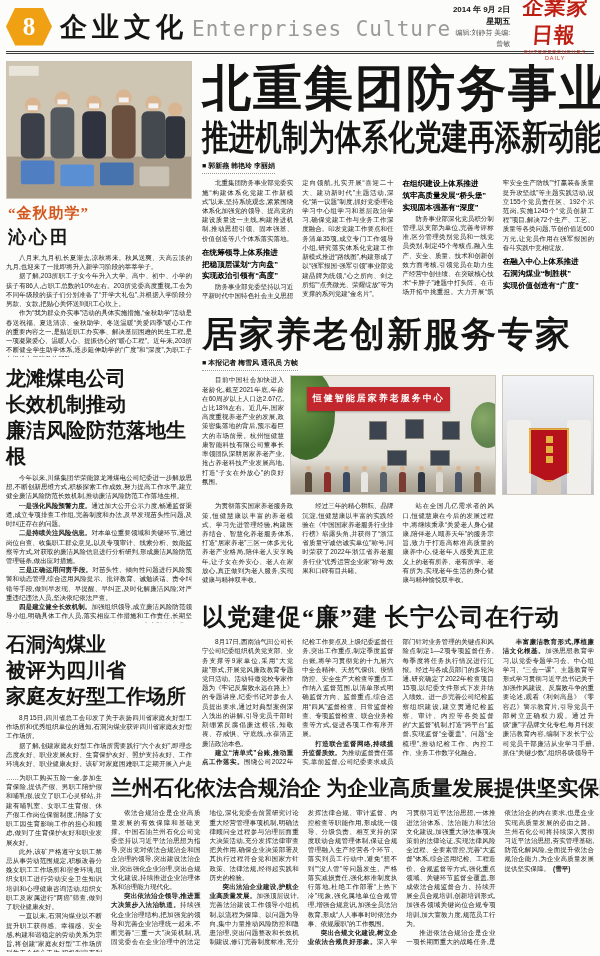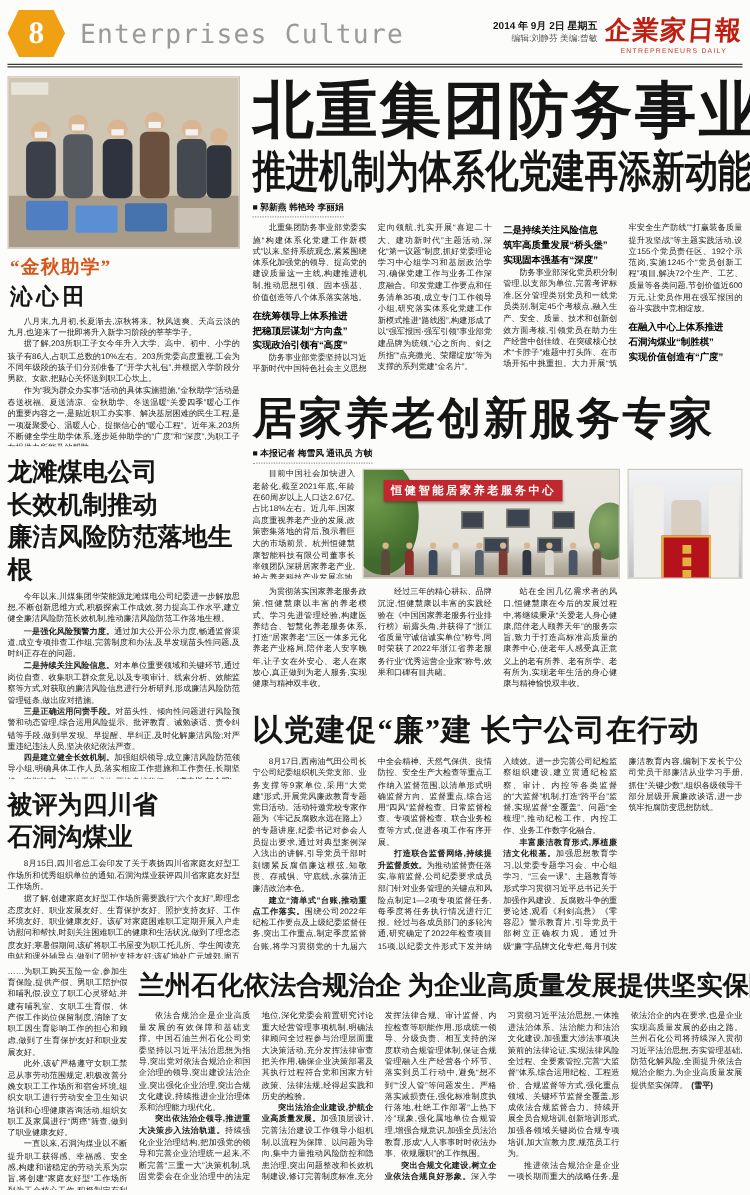--- a/index.html
+++ b/index.html
@@ -60,21 +60,21 @@
   .rail-text3 { flex: 1; }
 
   
   .lead-h1 { font-family: "Liberation Serif", serif; font-weight: bold; font-size: 49px; letter-spacing: 2px; line-height: 1.15; white-space: nowrap; }
   .lead-h2 { font-family: "Liberation Serif", serif; font-weight: bold; font-size: 35px; line-height: 1.2; white-space: nowrap; transform: scaleX(0.76); transform-origin: 0 50%; width: 132%; }
   .lead-body { height: 126px; margin-top: 2px; }
 
   
   .feature { margin-top: 10px; }
   .feature-h { font-family: "Liberation Serif", serif; font-weight: bold; font-size: 35px; letter-spacing: 2px; line-height: 1.2; white-space: nowrap; }
-  .media-row { display: flex; gap: 6px; height: 88px; margin-top: 2px; }
+  .media-row { display: flex; gap: 6px; height: 120px; margin-top: 2px; }
   .feature-intro { width: 82px; flex: none; height: 100%; }
   .photo2 { flex: 1; position: relative; background: linear-gradient(180deg, #e9e7e0 0%, #e3e0d8 70%, #b8b1a2 88%, #a69e8f 100%); overflow: hidden; border: 1px solid #cfc9bc; }
   .banner { position: absolute; left: 8%; top: 9%; width: 70%; height: 20%; background: #c1272d; display: flex; align-items: center; justify-content: center; box-shadow: 0 1px 2px rgba(0,0,0,.3); }
   .banner span { color: #fff; font-weight: bold; font-size: 9px; letter-spacing: 2px; white-space: nowrap; }
   .tree { position: absolute; border-radius: 50%; background: radial-gradient(circle at 35% 35%, #6f9b4a, #3f6a2c 70%); }
   .win { position: absolute; background: #3c4450; border: 1px solid #89867c; }
   .people-row { position: absolute; bottom: 2px; left: 4%; right: 4%; display: flex; justify-content: space-around; align-items: flex-end; }
   .fig { width: 7px; height: 20px; border-radius: 3px 3px 0 0; position: relative; }
   .fig::before { content: ""; position: absolute; top: -6px; left: 1px; width: 5px; height: 5px; border-radius: 50%; background: #d9b591; }
   .photo3 { width: 92px; flex: none; position: relative; background: linear-gradient(180deg, #f2f3f5 0%, #dcdde1 60%, #bdbec4 100%); overflow: hidden; border: 1px solid #cfc9bc; }
@@ -98,20 +98,21 @@
 </head>
 <body>
 
 <div class="page">
 
   <header>
     <div class="badge">
       <span>8</span>
     </div>
     <div class="section-title">
+      <span class="cn">企业文化</span>
       <span class="en">Enterprises Culture</span>
     </div>
     <div class="header-right">
       <div class="dateline">
         <div class="d1">2014 年 9月 2日  星期五</div>
         <div class="d2">编辑:刘静芬  美编:曾敏</div>
       </div>
       <div class="masthead-block">
         <div class="masthead">企業家日報</div>
         <div class="masthead-en">ENTREPRENEURS DAILY</div>
@@ -172,42 +173,43 @@
       </h3>
       <div class="rail-text2 bodytext">
           <p>今年以来,川煤集团华荣能源龙滩煤电公司纪委进一步解放思想,不断创新思维方式,积极探索工作成效,努力提高工作水平,建立健全廉洁风险防范长效机制,推动廉洁风险防范工作落地生根。</p>
           <p><b>一是强化风险预警力度。</b>通过加大公开公示力度,畅通监督渠道,成立专项排查工作组,完善制度和办法,及早发现苗头性问题,及时纠正存在的问题。</p>
           <p><b>二是持续关注风险信息。</b>对本单位重要领域和关键环节,通过岗位自查、收集职工群众意见,以及专项审计、线索分析、效能监察等方式,对获取的廉洁风险信息进行分析研判,形成廉洁风险防范管理链条,做出应对措施。</p>
           <p><b>三是正确运用问责手段。</b>对苗头性、倾向性问题进行风险预警和动态管理,综合运用风险提示、批评教育、诫勉谈话、责令纠错等手段,做到早发现、早提醒、早纠正,及时化解廉洁风险;对严重违纪违法人员,坚决依纪依法严查。</p>
           <p><b>四是建立健全长效机制。</b>加强组织领导,成立廉洁风险防范领导小组,明确具体工作人员,落实相应工作措施和工作责任,长期坚持、定期检查、评估工作成效,严格考核奖惩。<b class="sign">(虞卉悦 贺金明)</b></p>
         </div>
 
       <h3 class="rail-title">
+        <div>石洞沟煤业</div>
         <div>被评为四川省</div>
-        <div>石洞沟煤业</div>
+        <div>家庭友好型工作场所</div>
       </h3>
       <div class="rail-text3 bodytext">
           <p>8月15日,四川省总工会印发了关于表扬四川省家庭友好型工作场所和优秀组织单位的通知,石洞沟煤业获评四川省家庭友好型工作场所。</p>
           <p>据了解,创建家庭友好型工作场所需要践行“六个友好”,即理念态度友好、职业发展友好、生育保护友好、照护支持友好、工作环境友好、职业健康友好。该矿对家庭困难职工定期开展入户走访慰问和帮扶,时刻关注困难职工的健康和生活状况,做到了理念态度友好;寒暑假期间,该矿将职工书屋变为职工托儿所、学生阅读充电站和课外辅导点,做到了照护支持友好;该矿地处广元城郊,周五在平时规定的下班时间里,住旺苍县城的职工可提前半小时下班,住广元市区的职工可提前1小时下班……</p>
         </div>
     </aside>
 
     <section class="content">
 
       <article>
         <h1 class="lead-h1">北重集团防务事业部</h1>
         <h1 class="lead-h2">推进机制为体系化党建再添新动能</h1>
         <div class="byline">■ 郭新燕 韩艳玲 李丽娟</div>
         <div class="lead-body bodytext cols cols4">
             <p>北重集团防务事业部党委实施“构建体系化党建工作新模式”以来,坚持系统观念,紧紧围绕体系化加强党的领导、提高党的建设质量这一主线,构建推进机制,推动思想引领、固本强基、价值创造等八个体系落实落地。</p>
             <div class="subhead subhead-first">在统筹领导上体系推进</div>
             <div class="subhead">把稳顶层谋划“方向盘”</div>
             <div class="subhead">实现政治引领有“高度”</div>
             <p>防务事业部党委坚持以习近平新时代中国特色社会主义思想定向领航,扎实开展“喜迎二十大、建功新时代”主题活动,深化“第一议题”制度,抓好党委理论学习中心组学习和基层政治学习,确保党建工作与业务工作深度融合。印发党建工作要点和任务清单35项,成立专门工作领导小组,研究落实体系化党建工作新模式推进“路线图”,构建形成了以“强军报国·强军引领”事业部党建品牌为统领,“心之所向、剑之所指”“点亮微光、荣耀绽放”等为支撑的系列党建“金名片”。</p>
-            <div class="subhead subhead-first">二是持续关注风险信息</div>
+            <div class="subhead subhead-first">在组织建设上体系推进</div>
             <div class="subhead">筑牢高质量发展“桥头堡”</div>
             <div class="subhead">实现固本强基有“深度”</div>
             <p>防务事业部深化党员积分制管理,以支部为单位,完善考评标准,区分管理类别党员和一线党员类别,制定45个考核点,融入生产、安全、质量、技术和创新创效方面考核,引领党员在助力生产经营中创佳绩、在突破核心技术“卡脖子”难题中打头阵、在市场开拓中挑重担。大力开展“筑牢安全生产防线”“打赢装备质量提升攻坚战”等主题实践活动,设立155个党员责任区、192个示范岗,实施1245个“党员创新工程”项目,解决72个生产、工艺、质量等各类问题,节创价值近600万元,让党员作用在强军报国的奋斗实践中竞相绽放。</p>
             <div class="subhead subhead-first">在融入中心上体系推进</div>
             <div class="subhead">石洞沟煤业“制胜棋”</div>
             <div class="subhead">实现价值创造有“广度”</div>
           </div>
       </article>
 
       <article class="feature">

